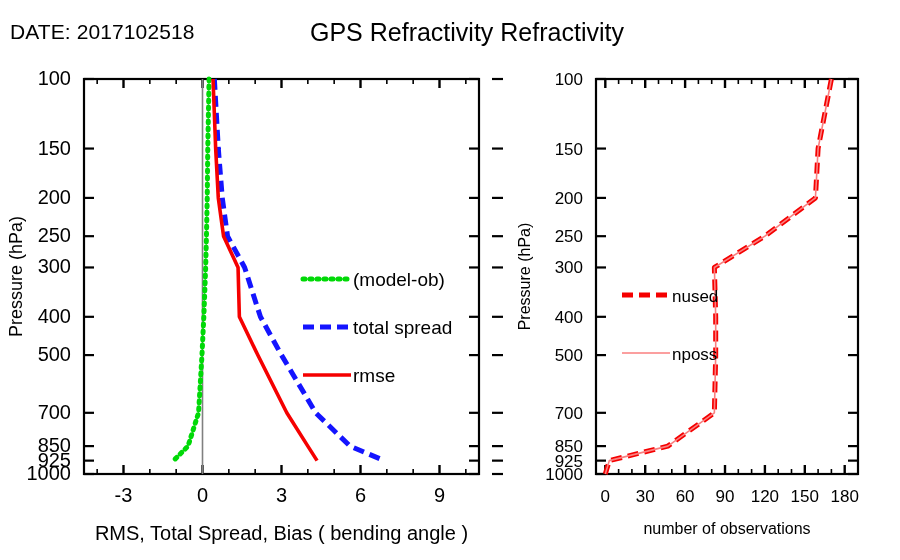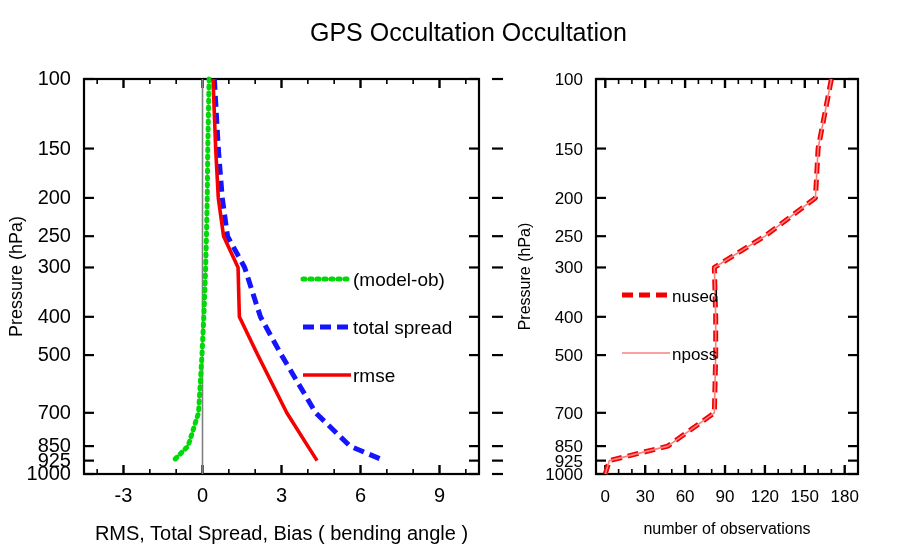--- a/index.html
+++ b/index.html
@@ -39,21 +39,22 @@
   .panel {
     position: absolute;
   }
   svg { display: block; overflow: visible; }
 </style>
 </head>
 <body>
 
 <div id="root">
 
-  <div class="main-title">GPS Occultation Occultation</div>
+  <div class="date-label">DATE: 2017102518</div>
+  <div class="main-title">GPS Refractivity Refractivity</div>
 
   <div class="panel" id="left-panel" style="left:0px; top:0px; width:500px; height:560px;">
     <svg id="left-svg" width="500" height="560">
         <g>
           <rect x="84" y="79" width="395" height="395" fill="none" stroke="#000000" stroke-width="2.2"></rect>
         </g>
         <g>
           <line x1="97.16666666666667" y1="474" x2="97.16666666666667" y2="469" stroke="#000000" stroke-width="1.6"></line>
           <line x1="97.16666666666667" y1="79" x2="97.16666666666667" y2="84" stroke="#000000" stroke-width="1.6"></line>
           <line x1="123.5" y1="474" x2="123.5" y2="465" stroke="#000000" stroke-width="2.4"></line>

